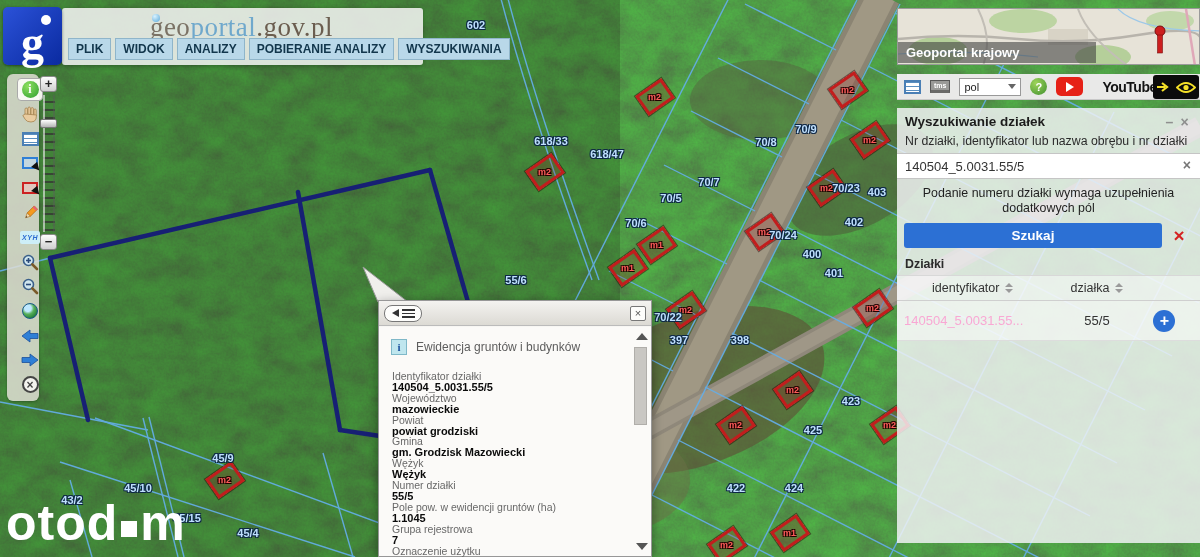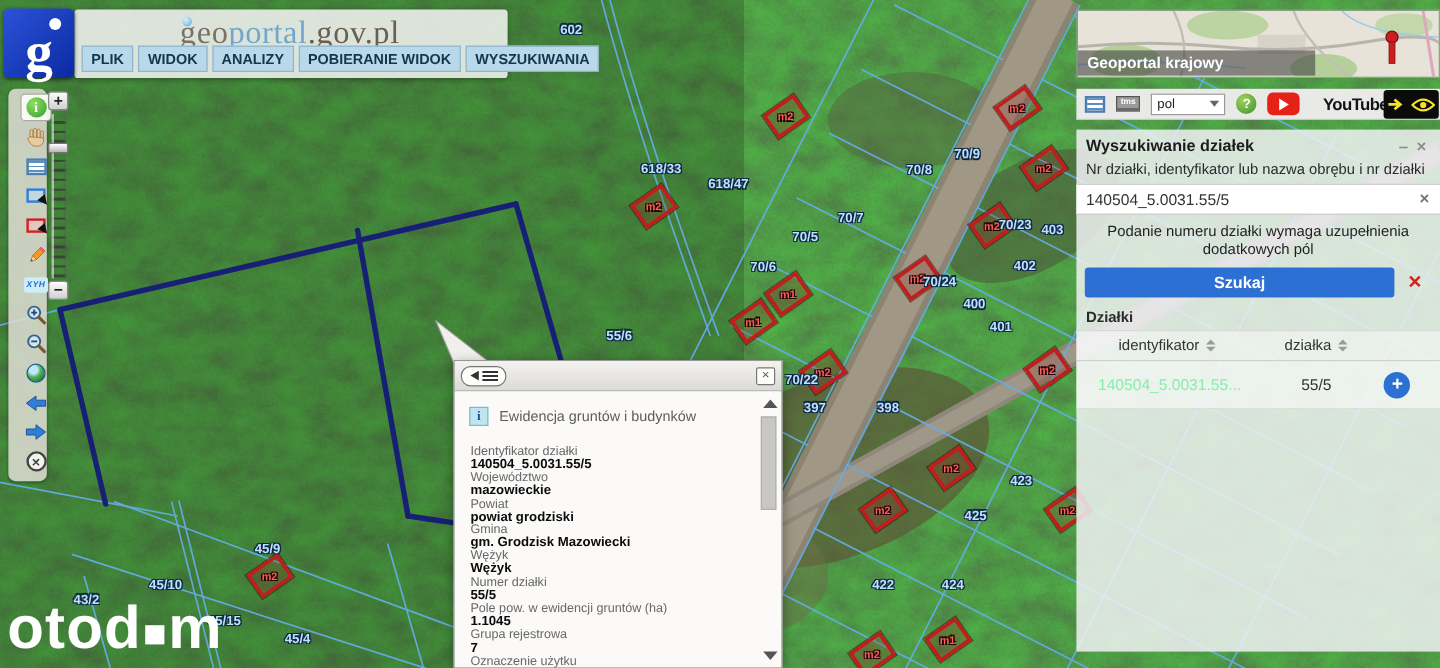--- a/index.html
+++ b/index.html
@@ -135,21 +135,21 @@
   .p-results{font-size:12.4px;color:#2b2b2b;padding:4px 8px 4px;font-weight:bold;}
   .p-thead{display:flex;height:26px;background:rgba(255,255,255,.45);border-top:1px solid #d8d8d8;
        border-bottom:1px solid #cfcfcf;align-items:center;}
   .p-th{font-size:12.5px;color:#333;display:flex;align-items:center;justify-content:center;cursor:pointer;}
   .p-th.c1{width:50%;}.p-th.c2{width:32%;}
   .sort{display:inline-flex;flex-direction:column;gap:2px;margin-left:6px;}
   .sort i{width:0;height:0;border-left:4px solid transparent;border-right:4px solid transparent;display:block;}
   .sort .up{border-bottom:4px solid #9a9a9a;}
   .sort .dn{border-top:4px solid #9a9a9a;}
   .p-row{display:flex;height:40px;background:rgba(255,255,255,.5);border-bottom:1px solid #ddd;align-items:center;cursor:pointer;}
-  .p-c1{width:50%;font-size:13px;color:#86efac;padding-left:18px;}
+  .p-c1{width:50%;font-size:13px;color:#f9a8d4;padding-left:7px;}
   .p-c2{width:32%;font-size:13px;color:#333;text-align:center;}
   .p-add{width:22px;height:22px;border-radius:50%;background:#2c70d4;color:#fff;font-size:16px;font-weight:bold;
        line-height:21px;text-align:center;cursor:pointer;margin-left:8px;}
 
   
   .watermark{position:absolute;left:6px;top:494px;color:#fff;font-size:50px;font-weight:bold;
        letter-spacing:1px;pointer-events:none;}
   .wm-sq{display:inline-block;width:16px;height:16px;border:8px solid #fff;margin:0 3px;transform:translateY(-3px);}
 </style>
 </head>
@@ -428,21 +428,21 @@
     </div>
   <div class="zslider">
     <div class="zbtn" style="top:0;">+</div>
     <div class="ztrack"></div>
     <div class="zhandle"></div>
     <div class="zbtn" style="top:158px;">−</div>
   </div>
 
   <div class="hdr">
     <div class="site-title"><span class="title-orb"></span><span class="t-geo">geo</span><span class="t-portal">portal</span><span class="t-suffix">.gov.pl</span></div>
-    <div id="menu-items"><span class="menu-btn">PLIK</span><span class="menu-btn">WIDOK</span><span class="menu-btn">ANALIZY</span><span class="menu-btn">POBIERANIE WIDOK</span><span class="menu-btn">WYSZUKIWANIA</span></div>
+    <div id="menu-items"><span class="menu-btn">PLIK</span><span class="menu-btn">WIDOK</span><span class="menu-btn">ANALIZY</span><span class="menu-btn">POBIERANIE ANALIZY</span><span class="menu-btn">WYSZUKIWANIA</span></div>
   </div>
   <div class="logo-tile">
     <span class="logo-g">g</span>
     <span class="logo-dot"></span>
   </div>
 
   <div class="minimap">
     <svg width="303" height="57">
       <rect width="303" height="57" fill="#e7e3d8"></rect>
       <ellipse cx="40" cy="42" rx="30" ry="14" fill="#b5cf9a"></ellipse>

